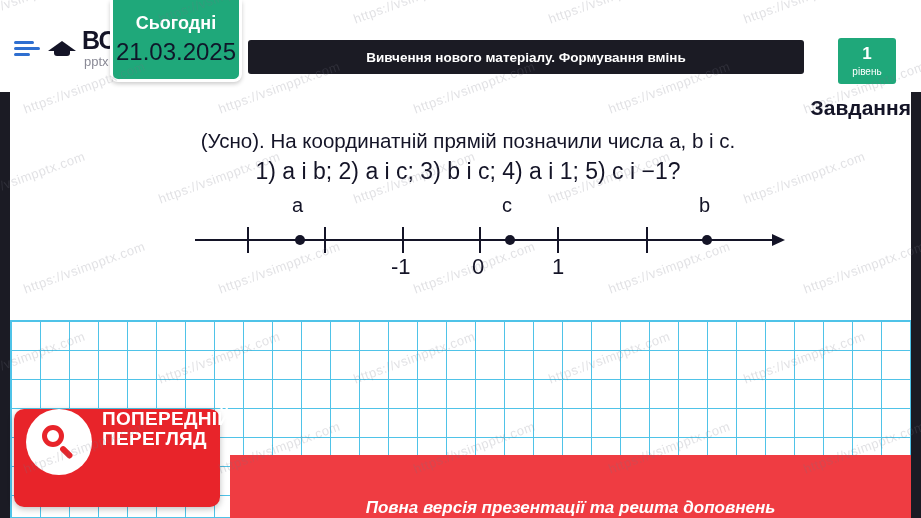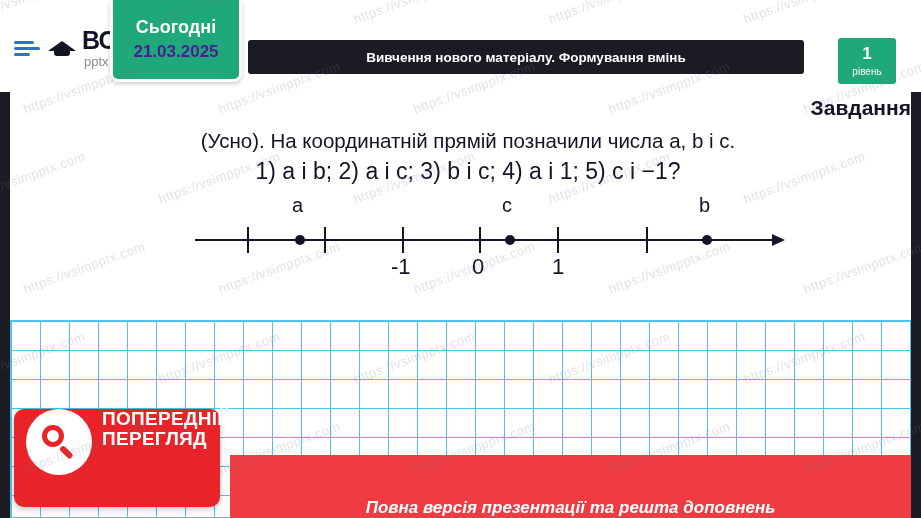--- a/index.html
+++ b/index.html
@@ -135,23 +135,23 @@
     z-index: 20;
     box-shadow: 0 2px 4px rgba(0,0,0,0.2);
   }
   .date-badge .d-label {
     font-size: 18px;
     font-weight: bold;
     color: #ffffff;
     margin-bottom: 4px;
   }
   .date-badge .d-value {
-    font-size: 17px;
-    font-weight: bold;
-    color: #4c1d95;
+    font-size: 24px;
+    font-weight: normal;
+    color: #0f172a;
   }
 
   
   .title-bar {
     position: absolute;
     left: 248px; top: 40px;
     width: 556px; height: 34px;
     background: #1b1b24;
     border-radius: 3px;
     display: flex;

